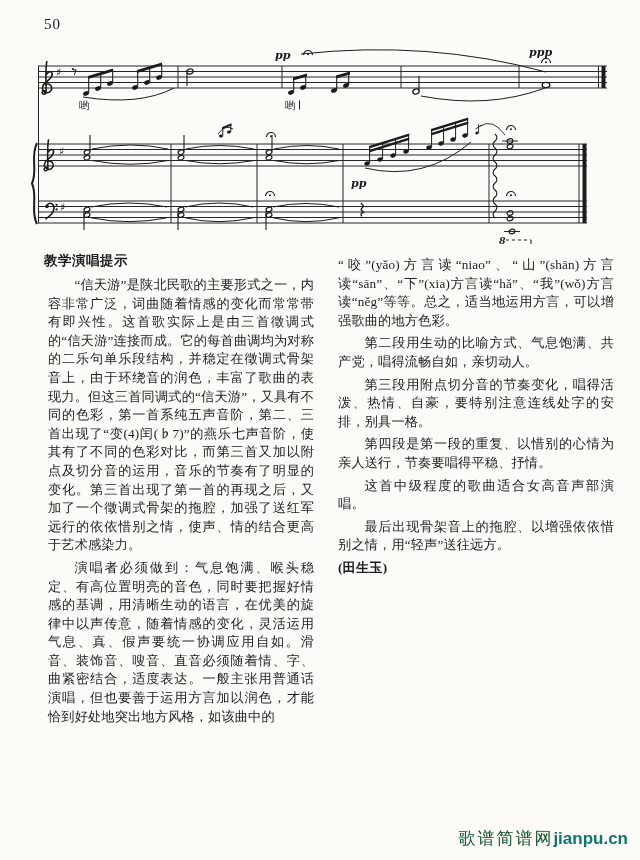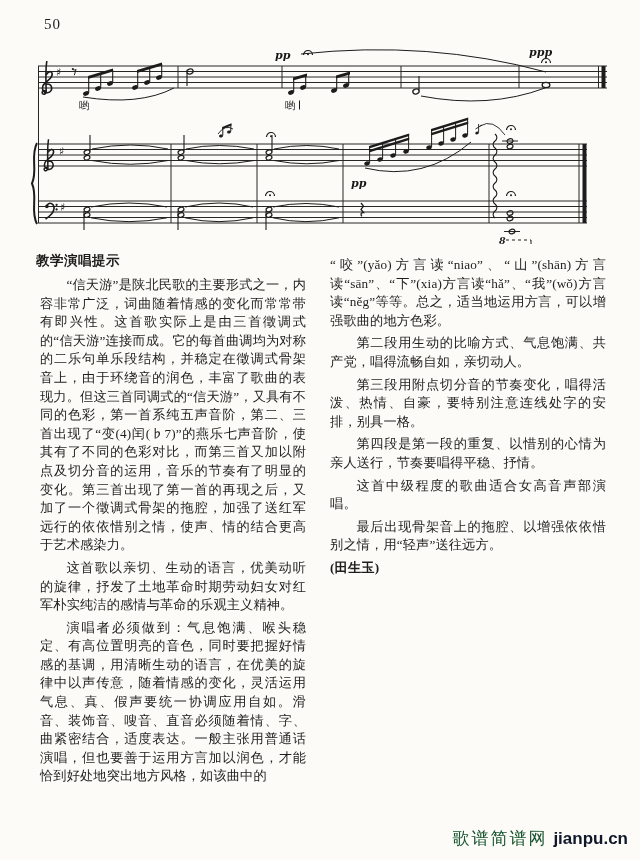--- a/index.html
+++ b/index.html
@@ -16,39 +16,39 @@
   .score-wrap{position:absolute;left:29px;top:46px;width:582px;height:202px}
   .score-wrap svg{display:block}
   .stave{stroke:#262626;stroke-width:1}
   .ink{stroke:#1c1c1c;fill:none}
   .inkf{fill:#1c1c1c;stroke:none}
   .dyn{font-family:"DejaVu Serif",serif;font-style:italic;font-weight:bold;font-size:11px;fill:#161616}
   .lyr{font-size:10.5px;fill:#1d1d1d}
   .ksig{font-family:"DejaVu Sans",sans-serif;font-size:11px;fill:#1c1c1c}
   .ott{font-family:"DejaVu Serif",serif;font-style:italic;font-weight:bold;font-size:9.5px;fill:#1c1c1c}
 
-  .article{position:absolute;left:36px;top:252px;width:574px;display:flex;gap:16px}
+  .article{position:absolute;left:44px;top:252px;width:574px;display:flex;gap:16px}
   .col{width:278px}
   .col.right{width:288px}
   .col h2{margin:0 0 6px 0;font-size:13.5px;font-weight:bold;letter-spacing:.5px}
   .col p{
     margin:4px;text-indent:2em;text-align:justify;
     font-size:13.2px;line-height:18.6px;letter-spacing:.15px;
   }
   .col p.cont{text-indent:0}
   .attribution{
     margin-top:26px;padding-right:16px;text-align:right;
     font-size:13.5px;font-weight:bold;text-indent:0 !important;
   }
   .watermark{
     position:absolute;right:12px;bottom:10px;
     font-size:17px;font-family:"Liberation Sans",sans-serif;white-space:nowrap;
   }
   .wm-name{color:#14532d;letter-spacing:2px}
-  .wm-url{color:#0f172a;font-weight:bold;margin-left:6px}
+  .wm-url{color:#0f766e;font-weight:bold;}
 </style>
 </head>
 <body>
 
 <div class="page-number">50</div>
 
 <div class="score-wrap">
 <svg width="582" height="202" viewBox="0 0 582 202" xmlns="http://www.w3.org/2000/svg">
 
   <line class="stave" x1="9.5" y1="20" x2="9.5" y2="177"></line>
@@ -317,21 +317,20 @@
 
   <line class="stave" x1="550" y1="98" x2="550" y2="177"></line>
   <rect class="inkf" x="553.5" y="98" width="4" height="79"></rect>
 </svg>
 </div>
 
 <div class="article">
   <div class="col left">
     <h2>教学演唱提示</h2>
     <p>“信天游”是陕北民歌的主要形式之一，内容非常广泛，词曲随着情感的变化而常常带有即兴性。这首歌实际上是由三首徵调式的“信天游”连接而成。它的每首曲调均为对称的二乐句单乐段结构，并稳定在徵调式骨架音上，由于环绕音的润色，丰富了歌曲的表现力。但这三首同调式的“信天游”，又具有不同的色彩，第一首系纯五声音阶，第二、三首出现了“变(4)闰(♭7)”的燕乐七声音阶，使其有了不同的色彩对比，而第三首又加以附点及切分音的运用，音乐的节奏有了明显的变化。第三首出现了第一首的再现之后，又加了一个徵调式骨架的拖腔，加强了送红军远行的依依惜别之情，使声、情的结合更高于艺术感染力。</p>
-    <p>这首歌以亲切、生动的语言，优美动听的旋律，抒发了土地革命时期劳动妇女对红军朴实纯洁的感情与革命的乐观主义精神。</p>
     <p>演唱者必须做到：气息饱满、喉头稳定、有高位置明亮的音色，同时要把握好情感的基调，用清晰生动的语言，在优美的旋律中以声传意，随着情感的变化，灵活运用气息、真、假声要统一协调应用自如。滑音、装饰音、嗖音、直音必须随着情、字、曲紧密结合，适度表达。一般主张用普通话演唱，但也要善于运用方言加以润色，才能恰到好处地突出地方风格，如该曲中的</p>
   </div>
   <div class="col right">
     <p class="cont">“咬”(yǎo)方言读“niao”、“山”(shān)方言读“sān”、“下”(xia)方言读“hǎ”、“我”(wǒ)方言读“něg”等等。总之，适当地运用方言，可以增强歌曲的地方色彩。</p>
     <p>第二段用生动的比喻方式、气息饱满、共产党，唱得流畅自如，亲切动人。</p>
     <p>第三段用附点切分音的节奏变化，唱得活泼、热情、自豪，要特别注意连线处字的安排，别具一格。</p>
     <p>第四段是第一段的重复、以惜别的心情为亲人送行，节奏要唱得平稳、抒情。</p>
     <p>这首中级程度的歌曲适合女高音声部演唱。</p>
     <p>最后出现骨架音上的拖腔、以增强依依惜别之情，用“轻声”送往远方。</p>
     <p class="attribution">(田生玉)</p>

